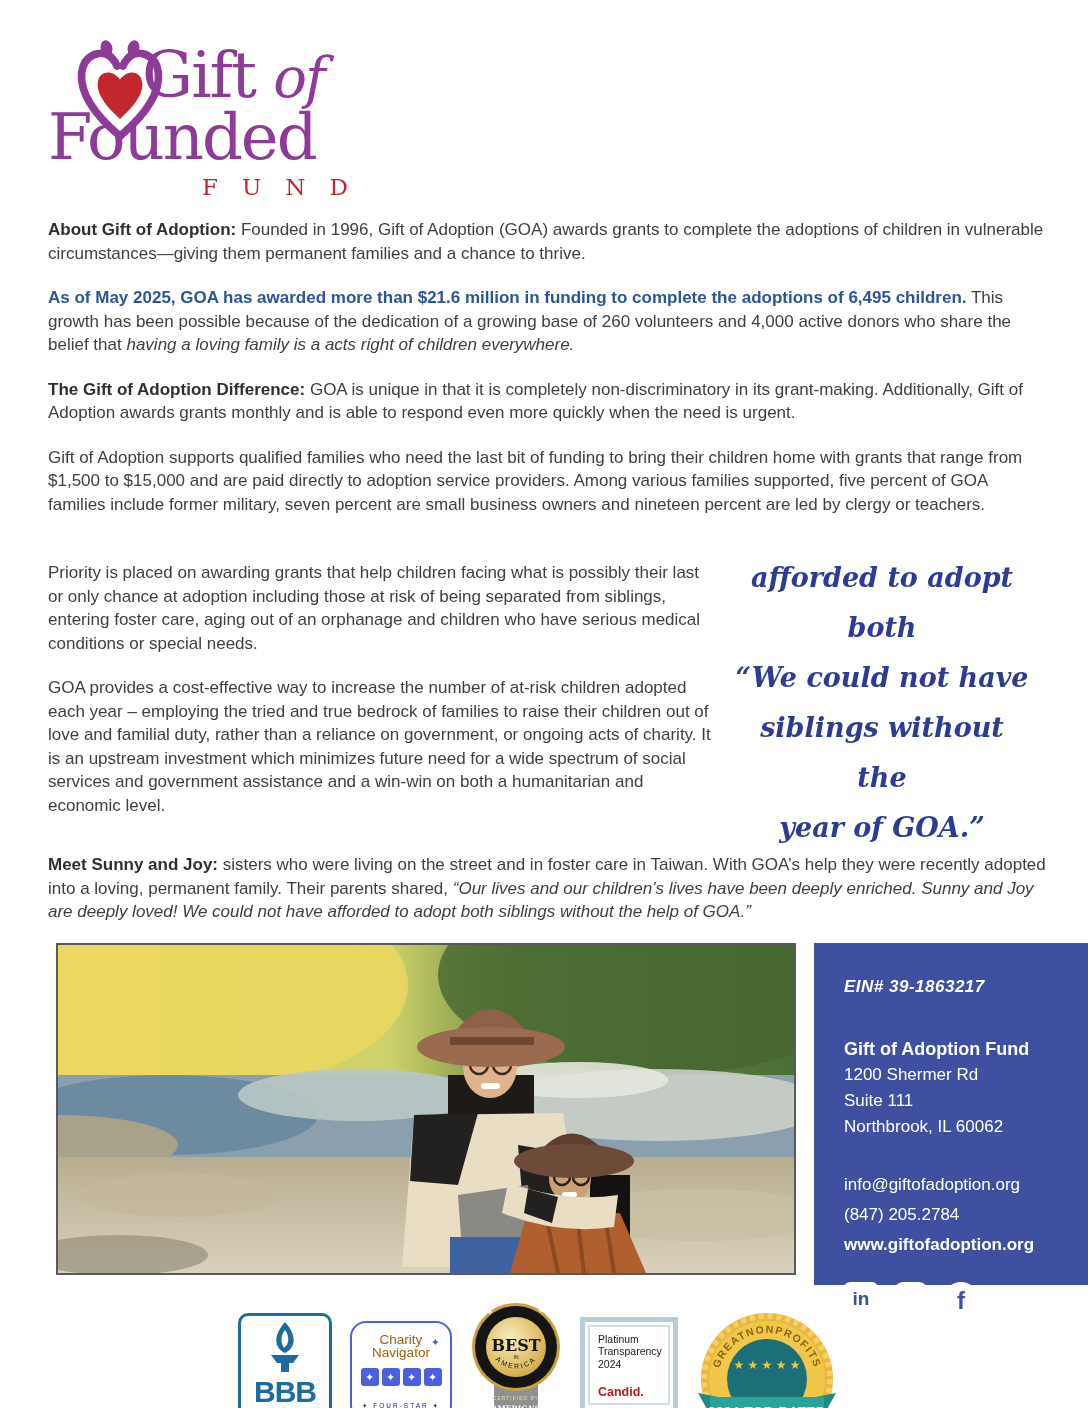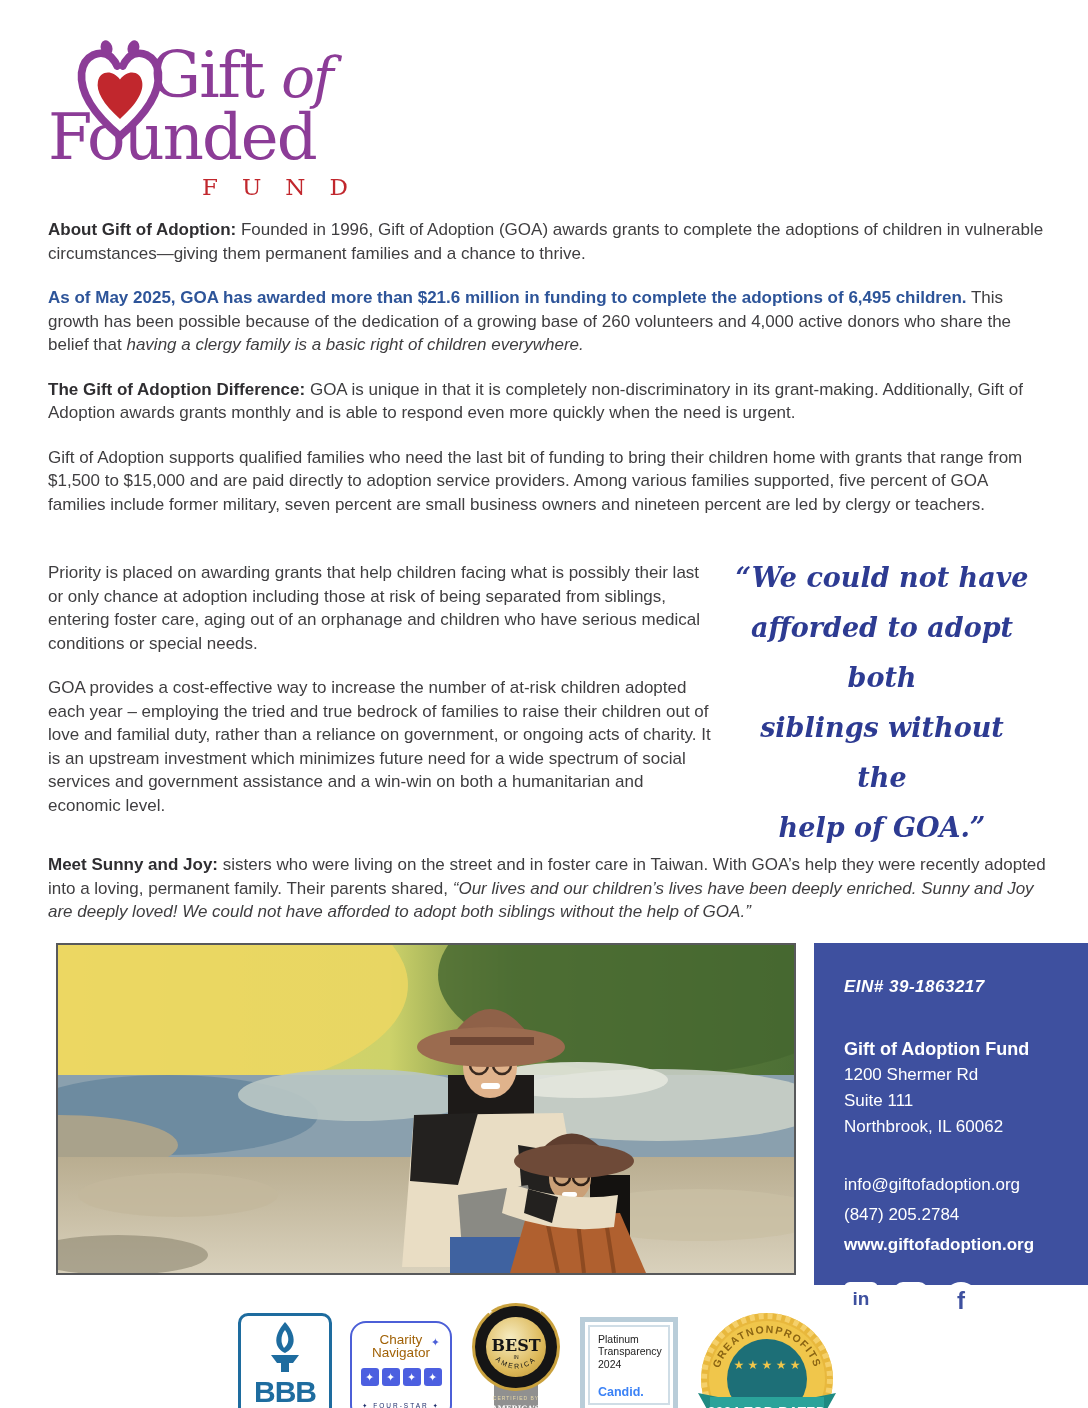--- a/index.html
+++ b/index.html
@@ -3,21 +3,21 @@
 <meta charset="utf-8">
 <style>
   * { margin:0; padding:0; box-sizing:border-box; }
   html,body { width:1088px; height:1408px; background:#ffffff; overflow:hidden;
               font-family:"Liberation Sans", sans-serif; color:#3f3e40; }
   .page { position:relative; width:1088px; height:1408px; padding:36px 40px 0 48px; }
 
   
   .logo { position:relative; width:340px; height:168px; margin-bottom:14px; }
   .logo-icon { position:absolute; left:24px; top:0; }
-  .logo-line1 { position:absolute; left:102px; top:2px; font-family:"DejaVu Serif", serif;
+  .logo-line1 { position:absolute; left:94px; top:2px; font-family:"DejaVu Serif", serif;
                 font-size:64px; color:#8c3c97; letter-spacing:-2px; white-space:nowrap; }
   .logo-line1 .of { font-style:italic; font-size:56px; }
   .logo-line2 { position:absolute; left:0; top:64px; font-family:"DejaVu Serif", serif;
                 font-size:64px; color:#8c3c97; letter-spacing:-2px; }
   .logo-fund  { position:absolute; left:154px; top:138px; font-family:"DejaVu Serif", serif;
                 font-size:23px; color:#c1272d; letter-spacing:24px; }
 
   
   .copy { width:1000px; font-size:17px; line-height:23.5px; }
   .copy p { margin-bottom:21px; }
@@ -65,21 +65,21 @@
   .cn-name { color:#a16207; font-weight:normal; font-size:13.5px; line-height:13px; position:relative; }
   .cn-spark { position:absolute; right:10px; top:8px; color:#4c5fd7; font-size:11px; }
   .cn-stars { display:flex; justify-content:center; gap:3px; margin-top:9px; }
   .cn-sq { width:18px; height:18px; background:#4c5fe0; border-radius:3px; color:#fff;
            font-size:11px; line-height:18px; }
   .cn-rating { margin-top:8px; color:#1b2a6b; font-size:6.5px; letter-spacing:2px; }
   .badge-candid { width:98px; height:96px; border:5px solid #b9cdd9; background:#fff;
                   margin-top:16px; padding:3px; }
   .candid-inner { width:100%; height:100%; border:2px solid #cfdde6; padding:6px 0 0 8px; }
   .candid-inner .ln { font-size:10.5px; line-height:12.5px; color:#222; }
-  .candid-inner .brand { font-weight:bold; font-size:12.5px; color:#3b82f6; margin-top:11px; }
+  .candid-inner .brand { font-weight:bold; font-size:12.5px; color:#b91c1c; margin-top:11px; }
   .badge-best { margin-top:0; }
   .badge-gnp { margin-top:6px; }
 </style>
 </head>
 <body>
 
 <div class="page">
 
   <header class="logo">
     <svg class="logo-icon" width="96" height="112" viewBox="0 0 100 112">
@@ -90,37 +90,37 @@
       <path d="M50 84 C 32 68, 25 55, 27 45 C 29 34, 42 32, 50 43 C 58 32, 71 34, 73 45 C 75 55, 68 68, 50 84 Z" fill="#c1272d"></path>
     </svg>
     <div class="logo-line1"><span>Gift</span> <span class="of">of</span></div>
     <div class="logo-line2">Founded</div>
     <div class="logo-fund">FUND</div>
   </header>
 
   <main class="copy">
     <p><b class="lbl">About Gift of Adoption:</b><span> Founded in 1996, Gift of Adoption (GOA) awards grants to complete the adoptions of children in vulnerable circumstances—giving them permanent families and a chance to thrive.</span></p>
 
-    <p><span class="blue-b">As of May 2025, GOA has awarded more than $21.6 million in funding to complete the adoptions of 6,495 children.</span><span> This growth has been possible because of the dedication of a growing base of 260 volunteers and 4,000 active donors who share the belief that </span><span class="it">having a clergy family is a basic right of children everywhere.</span></p>
+    <p><span class="blue-b">As of May 2025, GOA has awarded more than $21.6 million in funding to complete the adoptions of 6,495 children.</span><span> This growth has been possible because of the dedication of a growing base of 260 volunteers and 4,000 active donors who share the belief that </span><span class="it">having a loving family is a acts right of children everywhere.</span></p>
 
     <p><b class="lbl">The Gift of Adoption Difference:</b><span> GOA is unique in that it is completely non-discriminatory in its grant-making. Additionally, Gift of Adoption awards grants monthly and is able to respond even more quickly when the need is urgent.</span></p>
 
     <p>Gift of Adoption supports qualified families who need the last bit of funding to bring their children home with grants that range from $1,500 to $15,000 and are paid directly to adoption service providers. Among various families supported, five percent of GOA families include former military, seven percent are small business owners and nineteen percent are led by clergy or teachers.</p>
 
     <div class="two-col">
       <div class="col-left">
         <p>Priority is placed on awarding grants that help children facing what is possibly their last or only chance at adoption including those at risk of being separated from siblings, entering foster care, aging out of an orphanage and children who have serious medical conditions or special needs.</p>
         <p>GOA provides a cost-effective way to increase the number of at-risk children adopted each year – employing the tried and true bedrock of families to raise their children out of love and familial duty, rather than a reliance on government, or ongoing acts of charity. It is an upstream investment which minimizes future need for a wide spectrum of social services and government assistance and a win-win on both a humanitarian and economic level.</p>
       </div>
       <aside class="col-right">
         <div class="pull-quote">
+          <div>afforded to adopt both</div>
           <div>“We could not have</div>
-          <div>afforded to adopt both</div>
           <div>siblings without the</div>
-          <div>help of GOA.”</div>
+          <div>year of GOA.”</div>
         </div>
       </aside>
     </div>
 
     <p><b class="lbl">Meet Sunny and Joy:</b><span> sisters who were living on the street and in foster care in Taiwan. With GOA’s help they were recently adopted into a loving, permanent family. Their parents shared, </span><span class="it">“Our lives and our children’s lives have been deeply enriched. Sunny and Joy are deeply loved! We could not have afforded to adopt both siblings without the help of GOA.”</span></p>
 
     <div class="media-row">
       <figure class="photo-frame">
         <svg width="736" height="328" viewBox="0 0 736 328">
           <defs>

